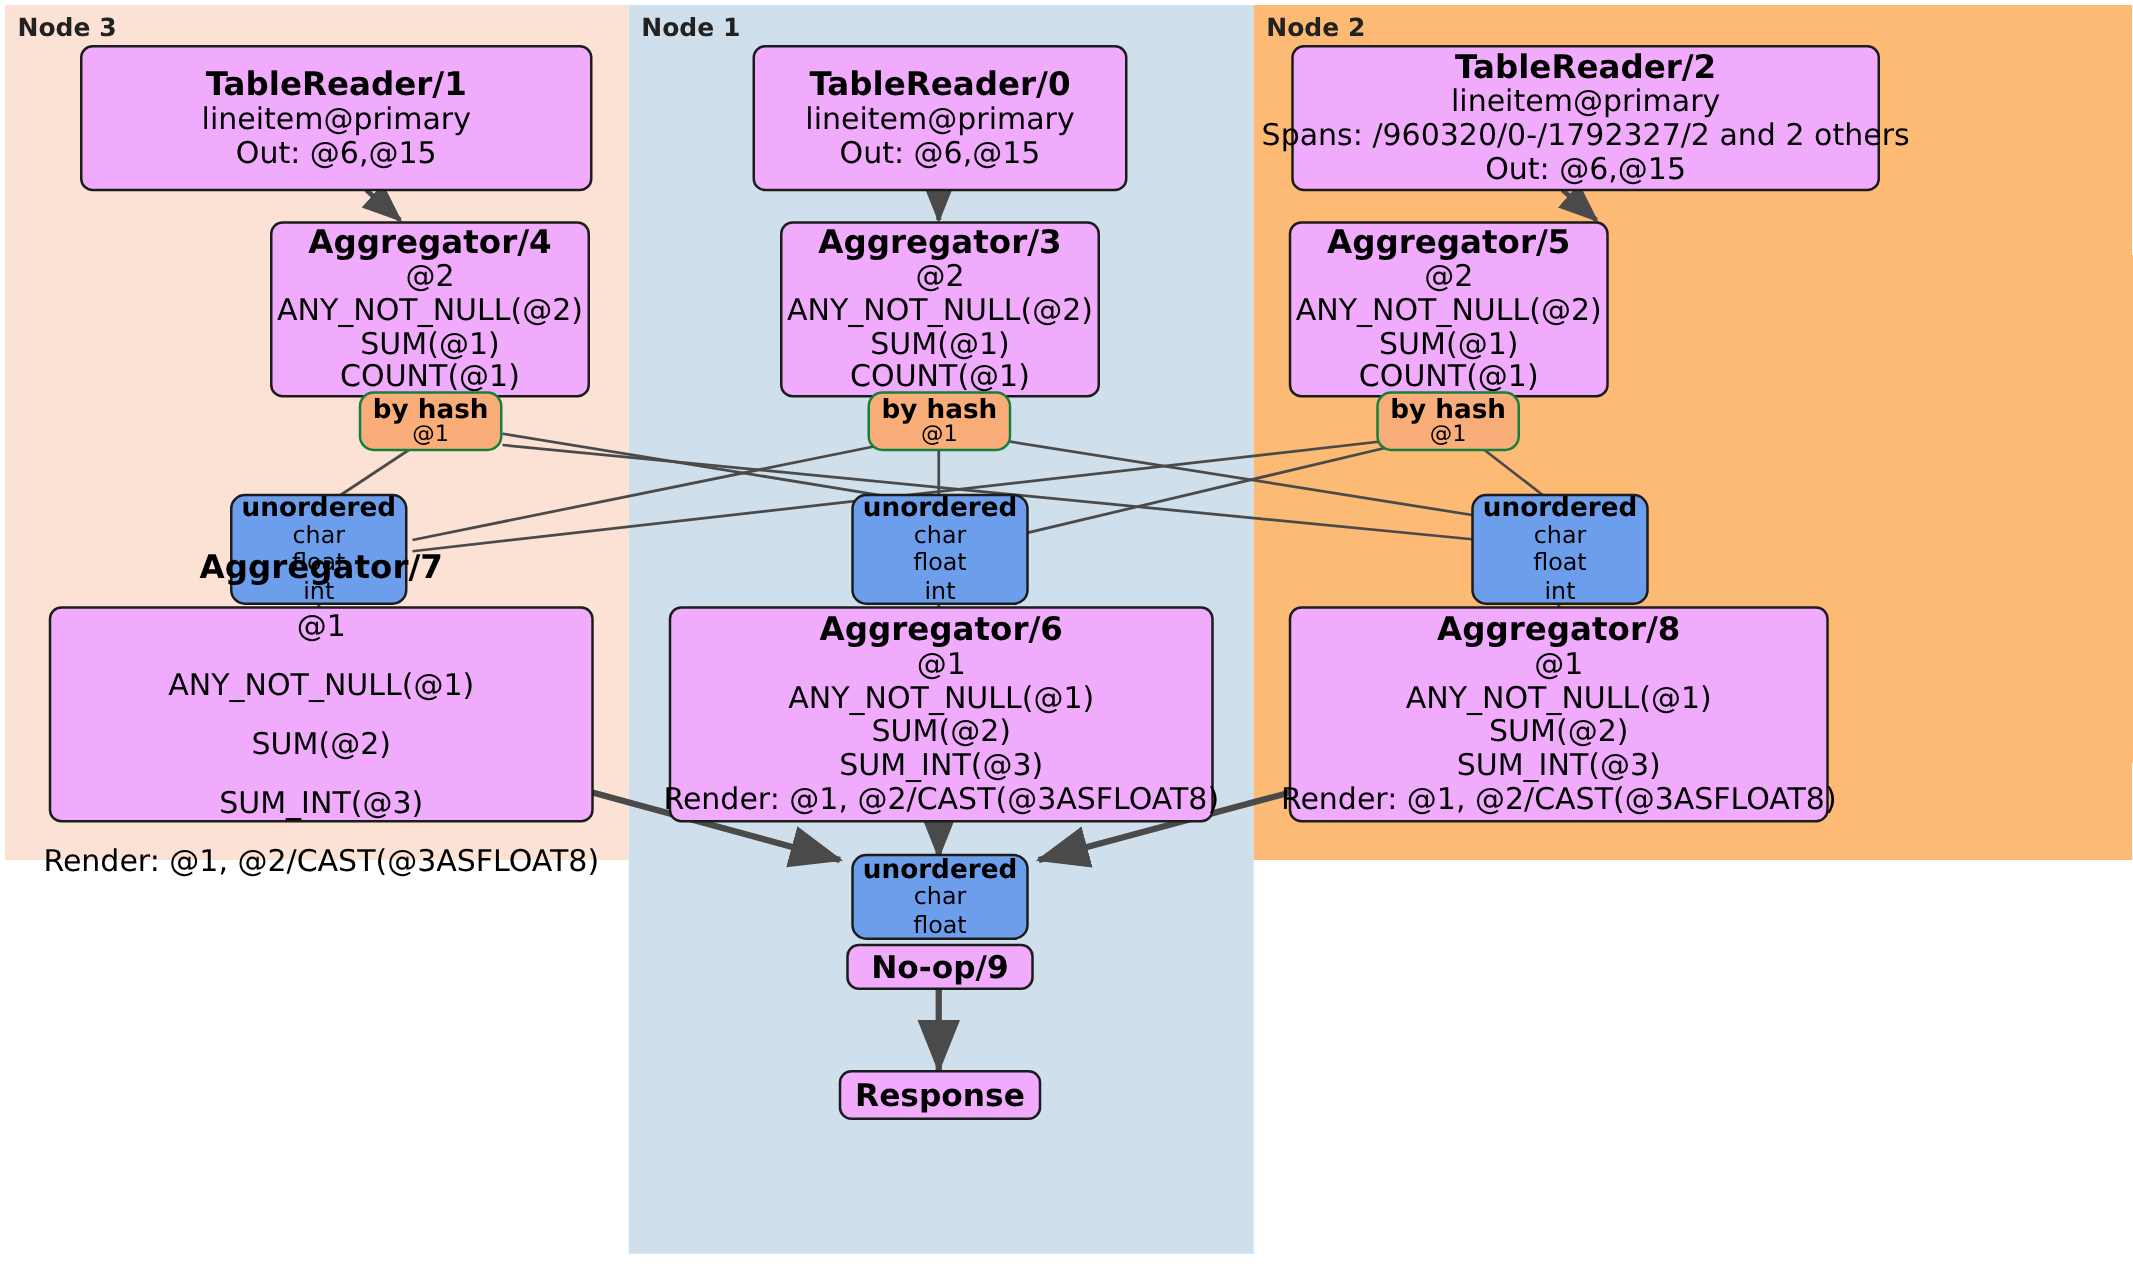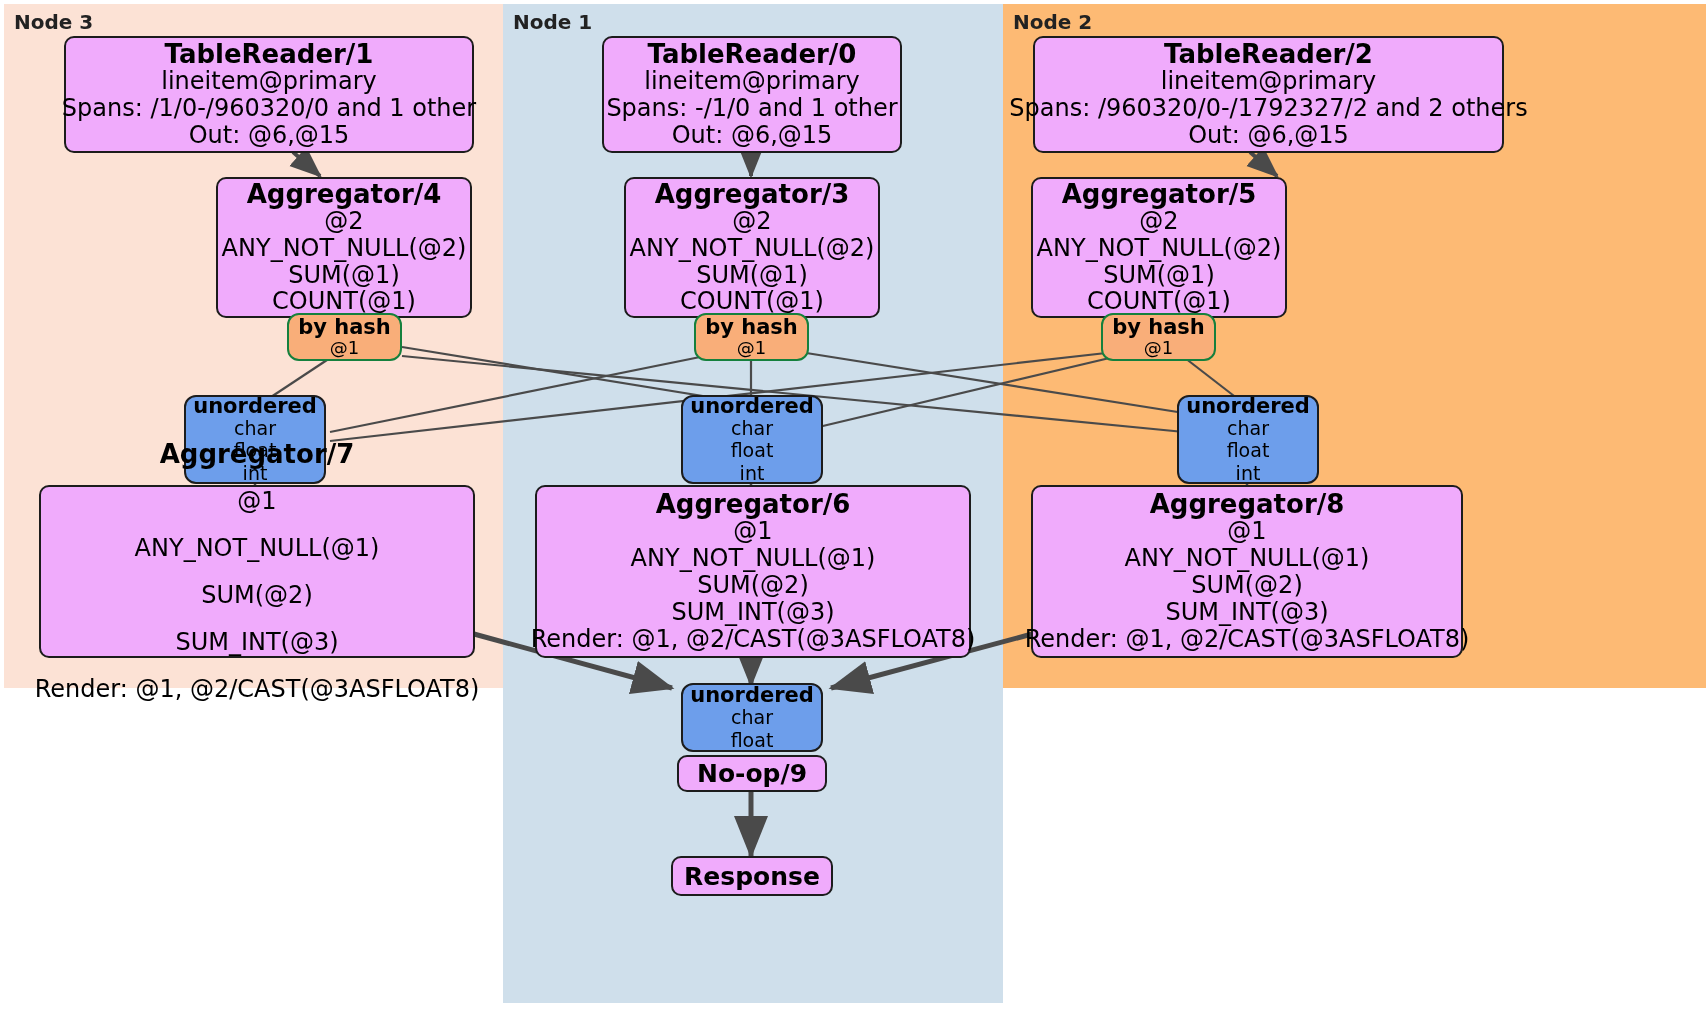--- a/index.html
+++ b/index.html
@@ -95,28 +95,26 @@
     </g>
 
     <g stroke="#4a4a4a" stroke-width="5" fill="none" marker-end="url(#ahs)">
       <path d="M751,790 L751,856"></path>
     </g>
   </svg>
 
   <div class="box proc" style="left:64px;top:36px;width:410px;height:117px;">
     <div class="ttl">TableReader/1</div>
     <div class="ln">lineitem@primary</div>
-    <div class="ln">Spans: /1/0-/960320/0 and 1 other</div>
     <div class="ln">Out: @6,@15</div>
   </div>
 
   <div class="box proc" style="left:602px;top:36px;width:300px;height:117px;">
     <div class="ttl">TableReader/0</div>
     <div class="ln">lineitem@primary</div>
-    <div class="ln">Spans: -/1/0 and 1 other</div>
     <div class="ln">Out: @6,@15</div>
   </div>
 
   <div class="box proc" style="left:1033px;top:36px;width:471px;height:117px;">
     <div class="ttl">TableReader/2</div>
     <div class="ln">lineitem@primary</div>
     <div class="ln">Spans: /960320/0-/1792327/2 and 2 others</div>
     <div class="ln">Out: @6,@15</div>
   </div>
 

